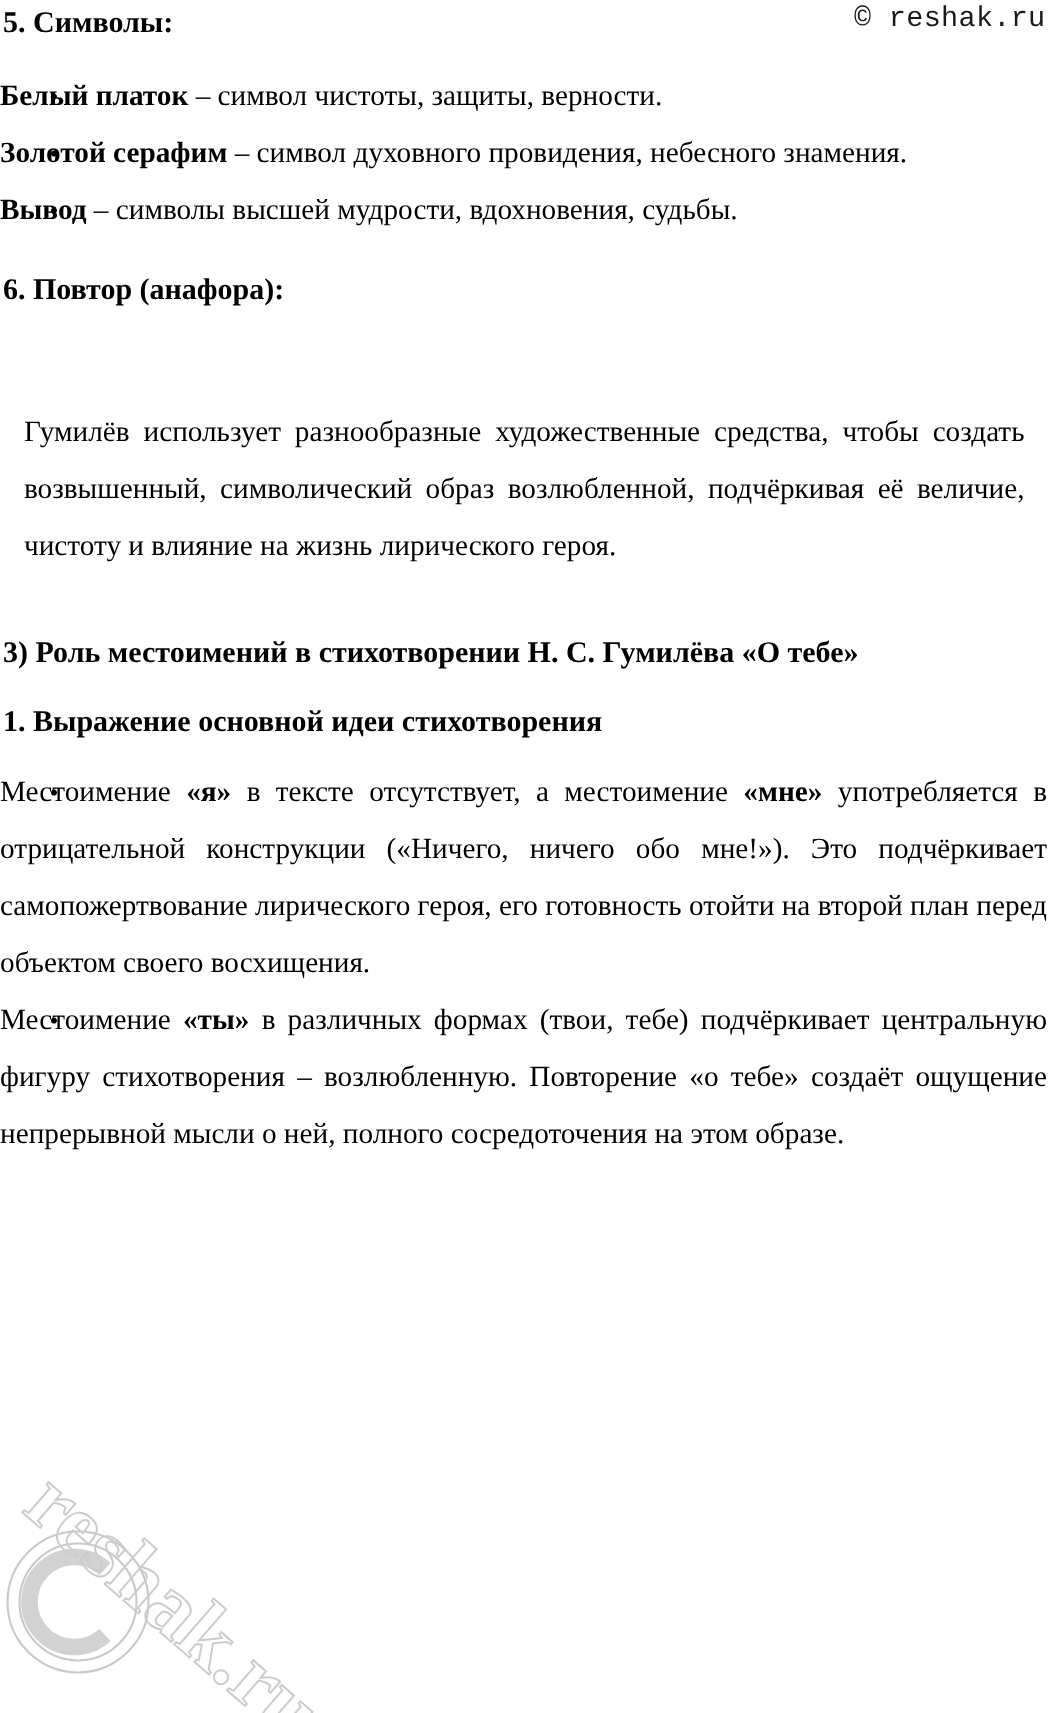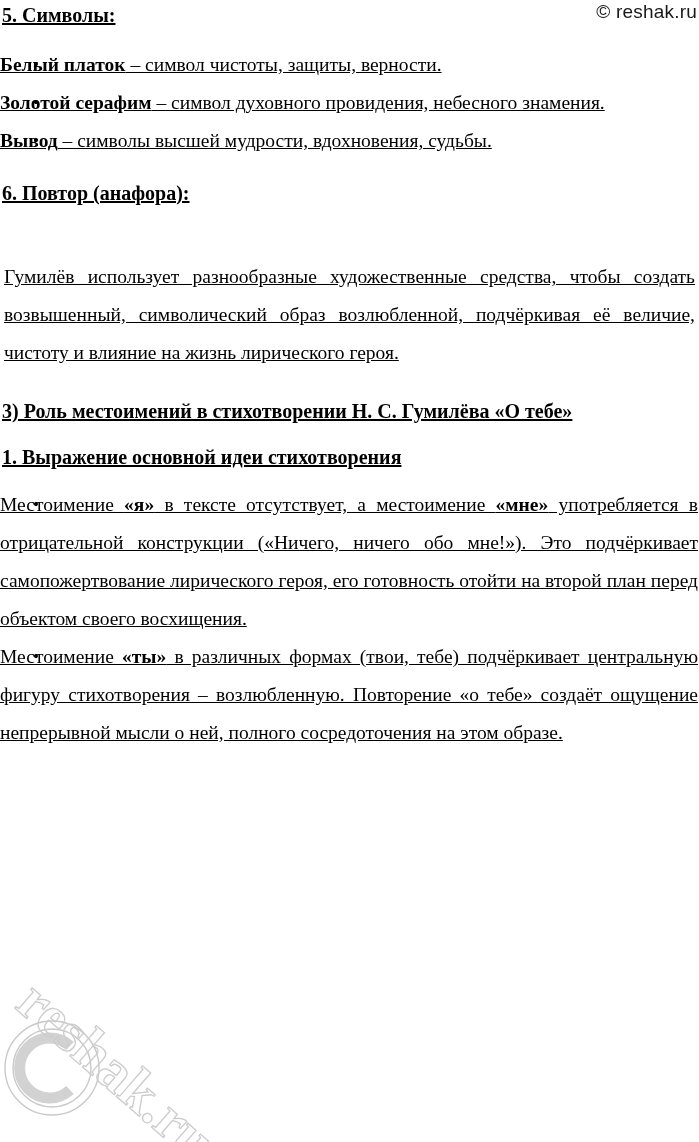--- a/index.html
+++ b/index.html
@@ -17,21 +17,21 @@
     font-family: "Liberation Serif", "DejaVu Serif", serif;
     color: #000000;
     -webkit-font-smoothing: none;
   }
 
   
   .wm-top {
     position: absolute;
     top: 1px;
     right: 2px;
-    font-family: Liberation Sans, sans-serif;
+    font-family: Liberation Mono, monospace;
     font-size: 19px;
     line-height: 22px;
     color: #1a1a1a;
     white-space: nowrap;
     letter-spacing: 0.2px;
   }
   .wm-big {
     position: absolute;
     left: 0;
     top: 960px;
@@ -40,21 +40,20 @@
     pointer-events: none;
   }
   .wm-big svg { display: block; }
 
   
   .content {
     position: absolute;
     left: 0;
     top: 0;
     width: 699px;
-    text-decoration: underline;
   }
 
   .h-sect {
     font-size: 20px;
     line-height: 30px;
     font-weight: bold;
     margin: 0;
     padding: 0 0 0 2px;
     white-space: nowrap;
   }
@@ -76,21 +75,21 @@
   ul.blist > li::before {
     content: "\2022";
     position: absolute;
     left: 33px;
     top: 0;
     font-size: 17px;
     line-height: 38px;
   }
 
   p.para {
-    margin: 4px;
+    margin: 16px;
     padding: 0;
     font-size: 19.5px;
     line-height: 38px;
     text-align: justify;
     text-justify: inter-word;
   }
 
   b.bb { font-weight: bold; }
   .sp-14 { height: 14px; }
   .sp-16 { height: 16px; }

